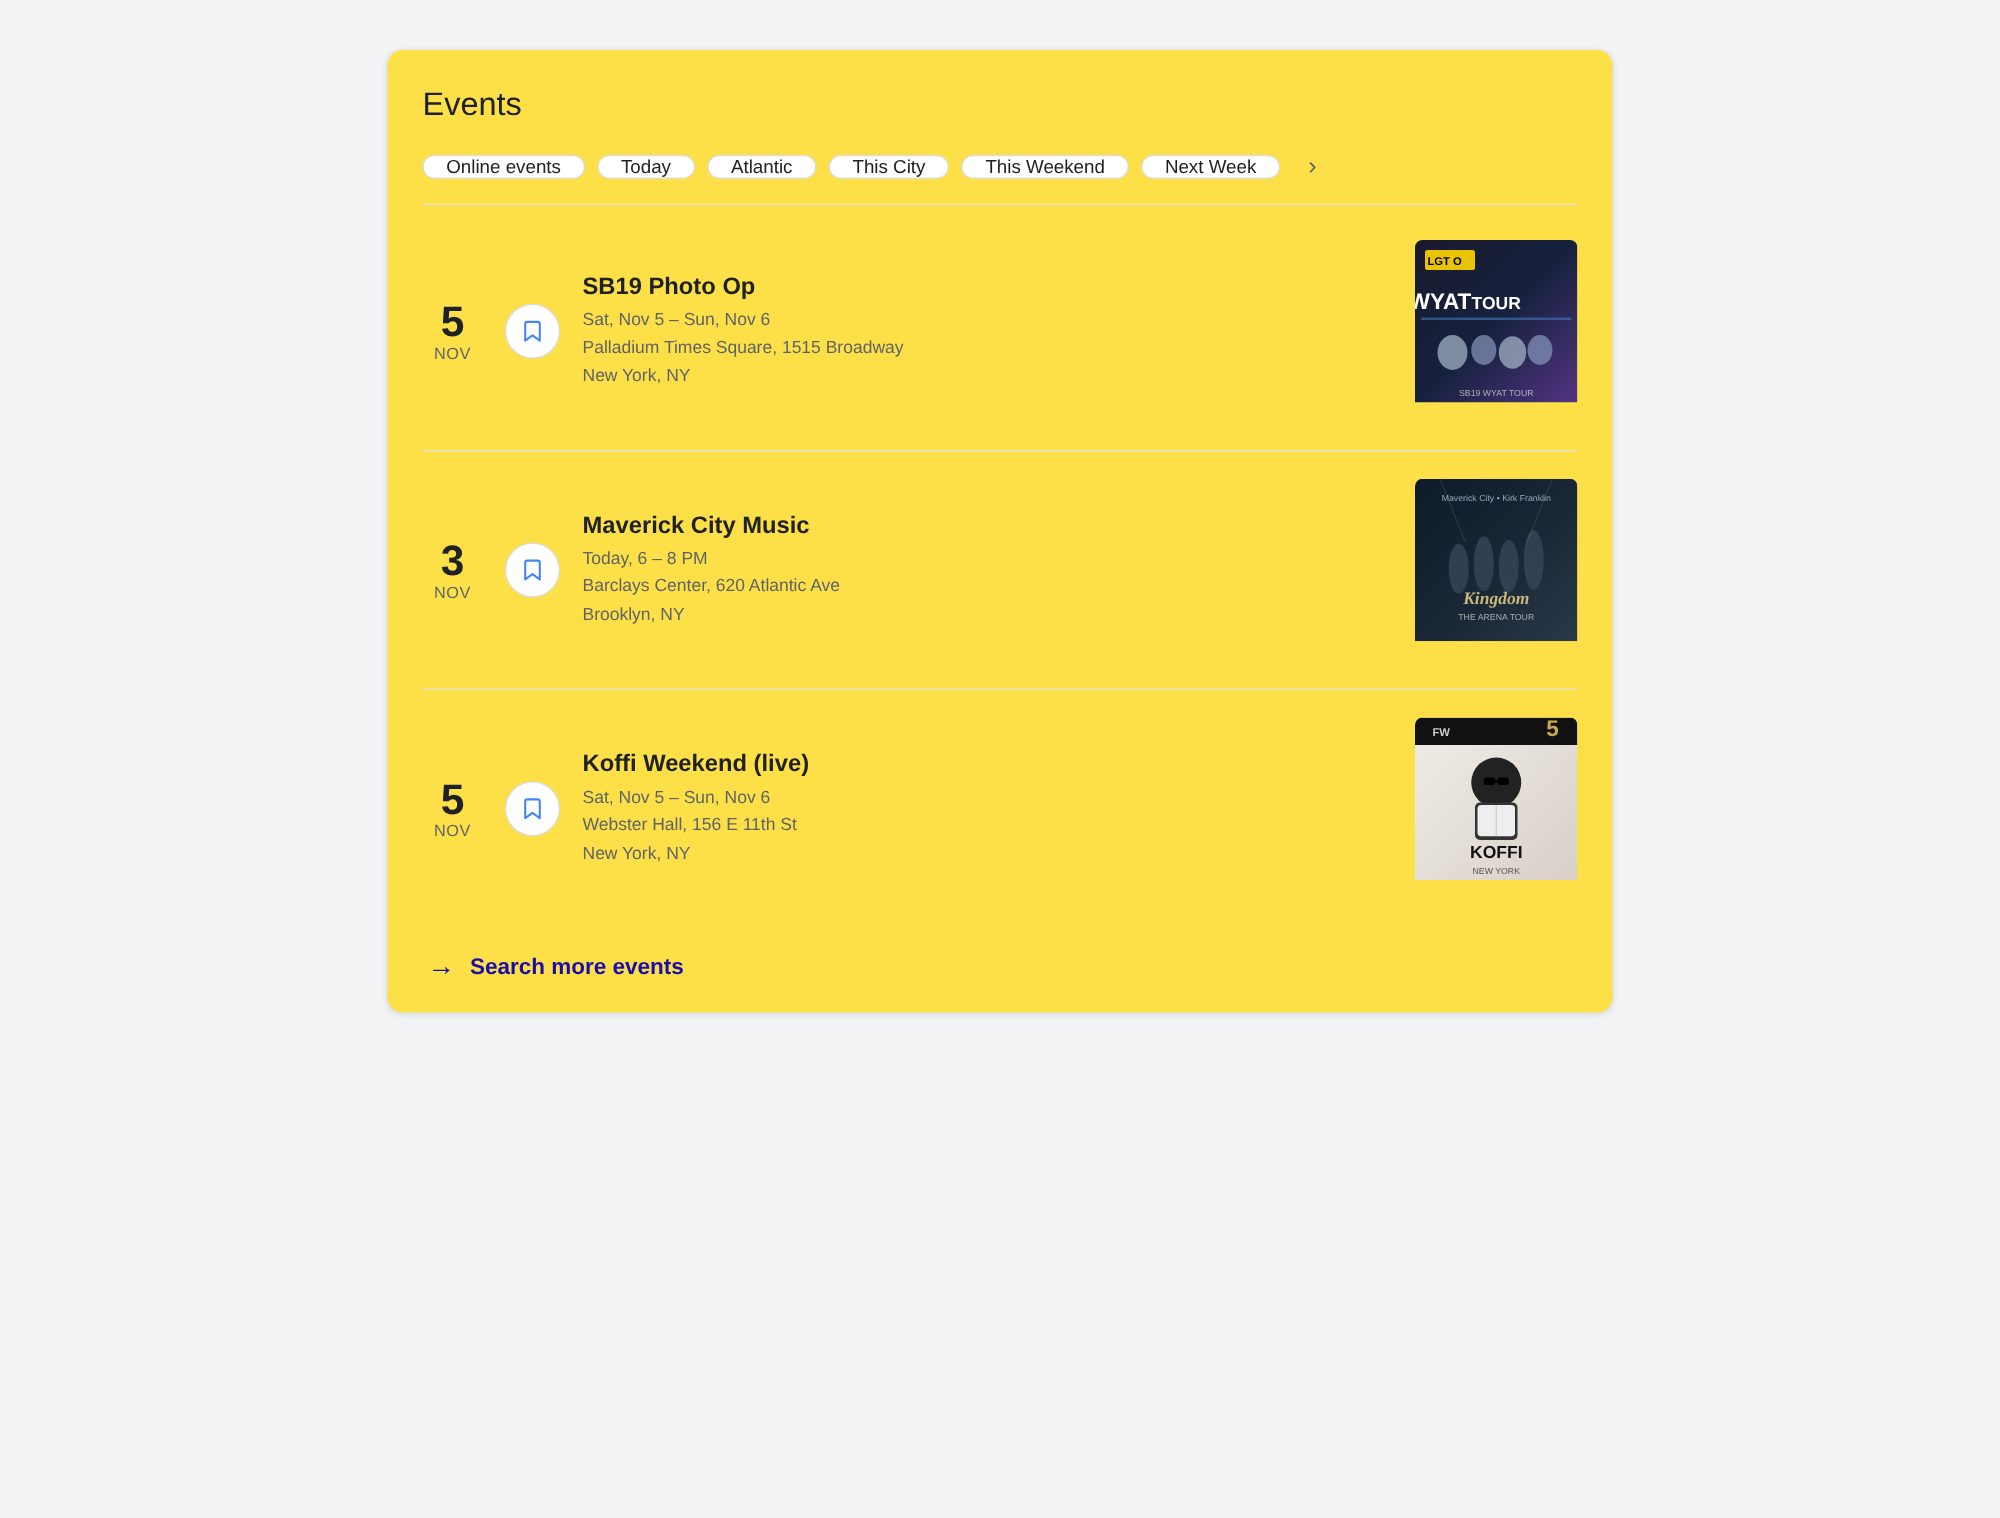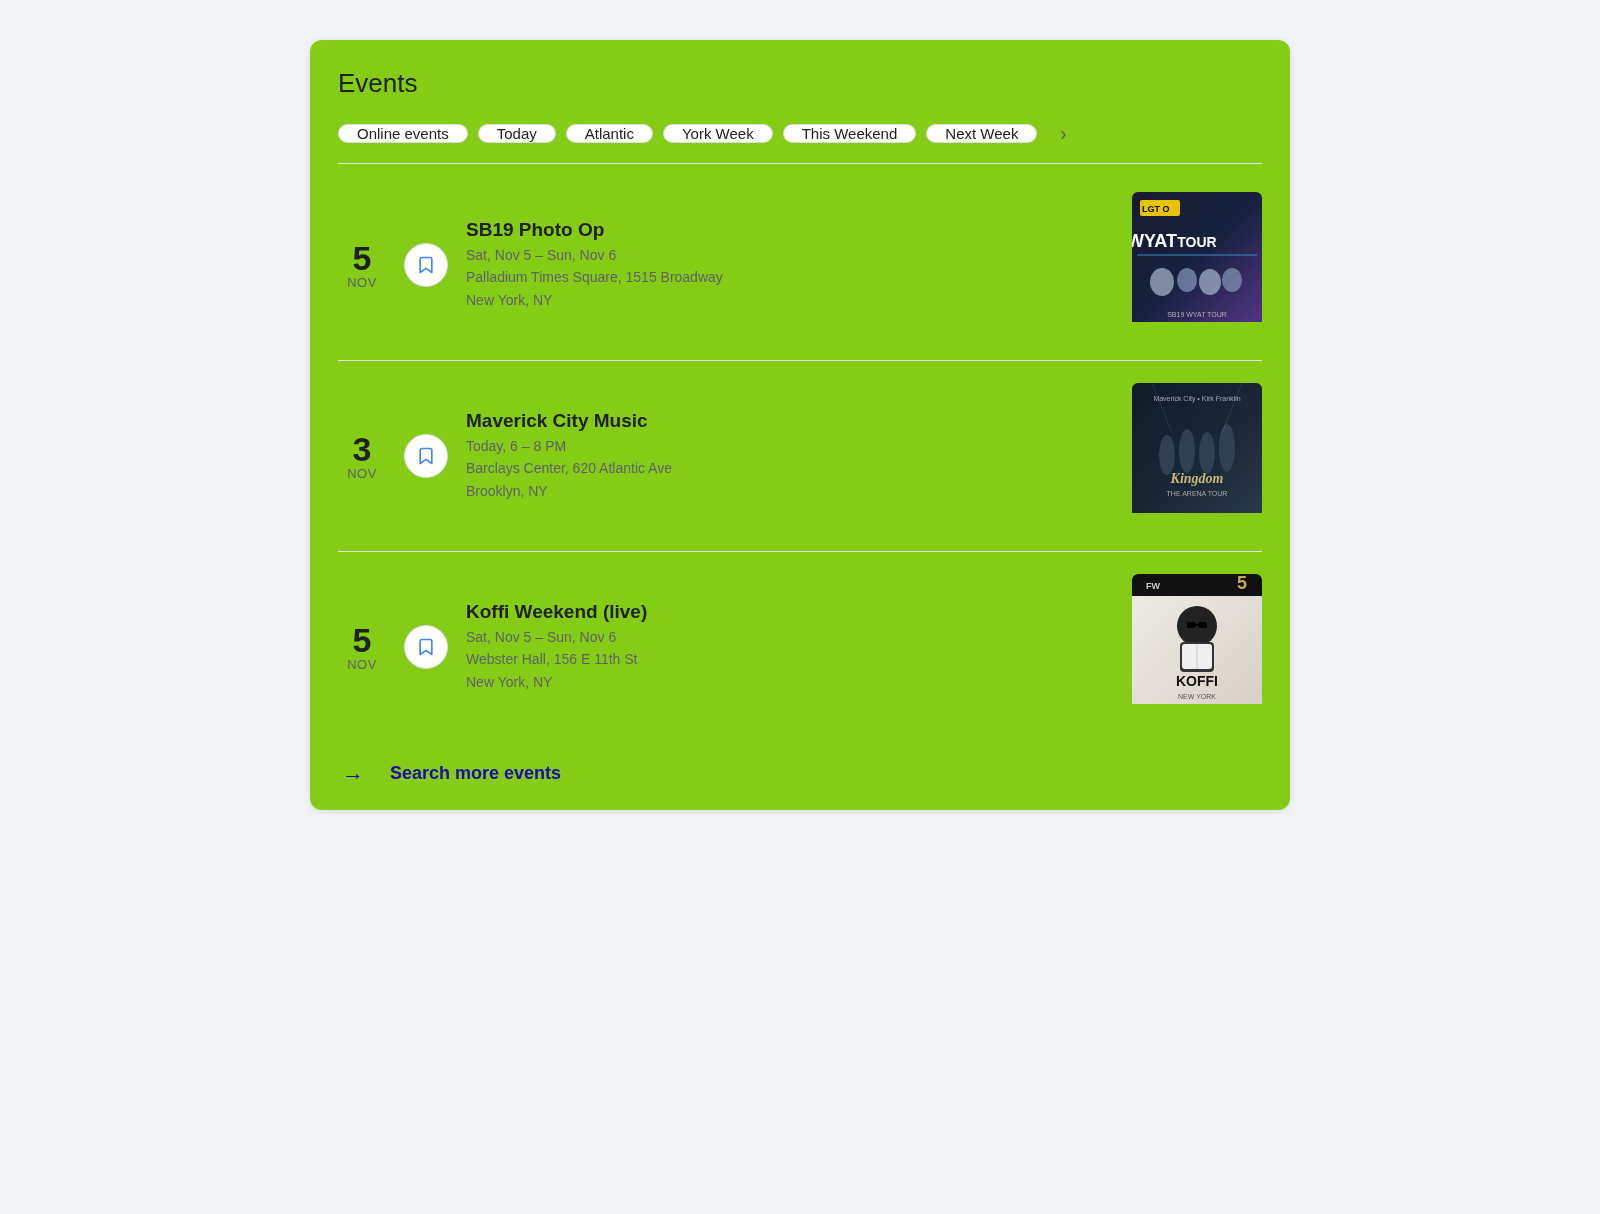--- a/index.html
+++ b/index.html
@@ -6,21 +6,21 @@
     body {
       background: #f1f3f4;
       font-family: Arial, sans-serif;
       display: flex;
       justify-content: center;
       align-items: flex-start;
       min-height: 100vh;
       padding: 40px 20px;
     }
     .card {
-      background: #84cc16;
+      background: #fde047;
       border-radius: 12px;
       box-shadow: 0 1px 6px rgba(0,0,0,0.12);
       padding: 28px 28px 20px 28px;
       width: 980px;
       max-width: 100%;
     }
     .page-title {
       font-size: 26px;
       font-weight: 400;
       color: #202124;
@@ -137,21 +137,20 @@
     }
     .search-more-arrow {
       font-size: 22px;
       color: #1a0dab;
       font-weight: 400;
     }
     .search-more-text {
       font-size: 18px;
       font-weight: 700;
       color: #1a0dab;
-      margin-left: 14px;
     }
 
     
     .event-thumb {
       width: 130px;
       height: 146px;
       border-radius: 6px;
       flex-shrink: 0;
       overflow: hidden;
     }
@@ -160,21 +159,21 @@
 <body>
 
 <div class="card">
 
   <div class="page-title">Events</div>
 
   <div class="filter-row">
     <div class="filter-chip">Online events</div>
     <div class="filter-chip">Today</div>
     <div class="filter-chip">Atlantic</div>
-    <div class="filter-chip">York Week</div>
+    <div class="filter-chip">This City</div>
     <div class="filter-chip">This Weekend</div>
     <div class="filter-chip">Next Week</div>
     <button class="chevron-btn">›</button>
   </div>
 
   <div class="event-list">
 
     <div class="event-row">
       <div class="event-date">
         <span class="date-num">5</span>

